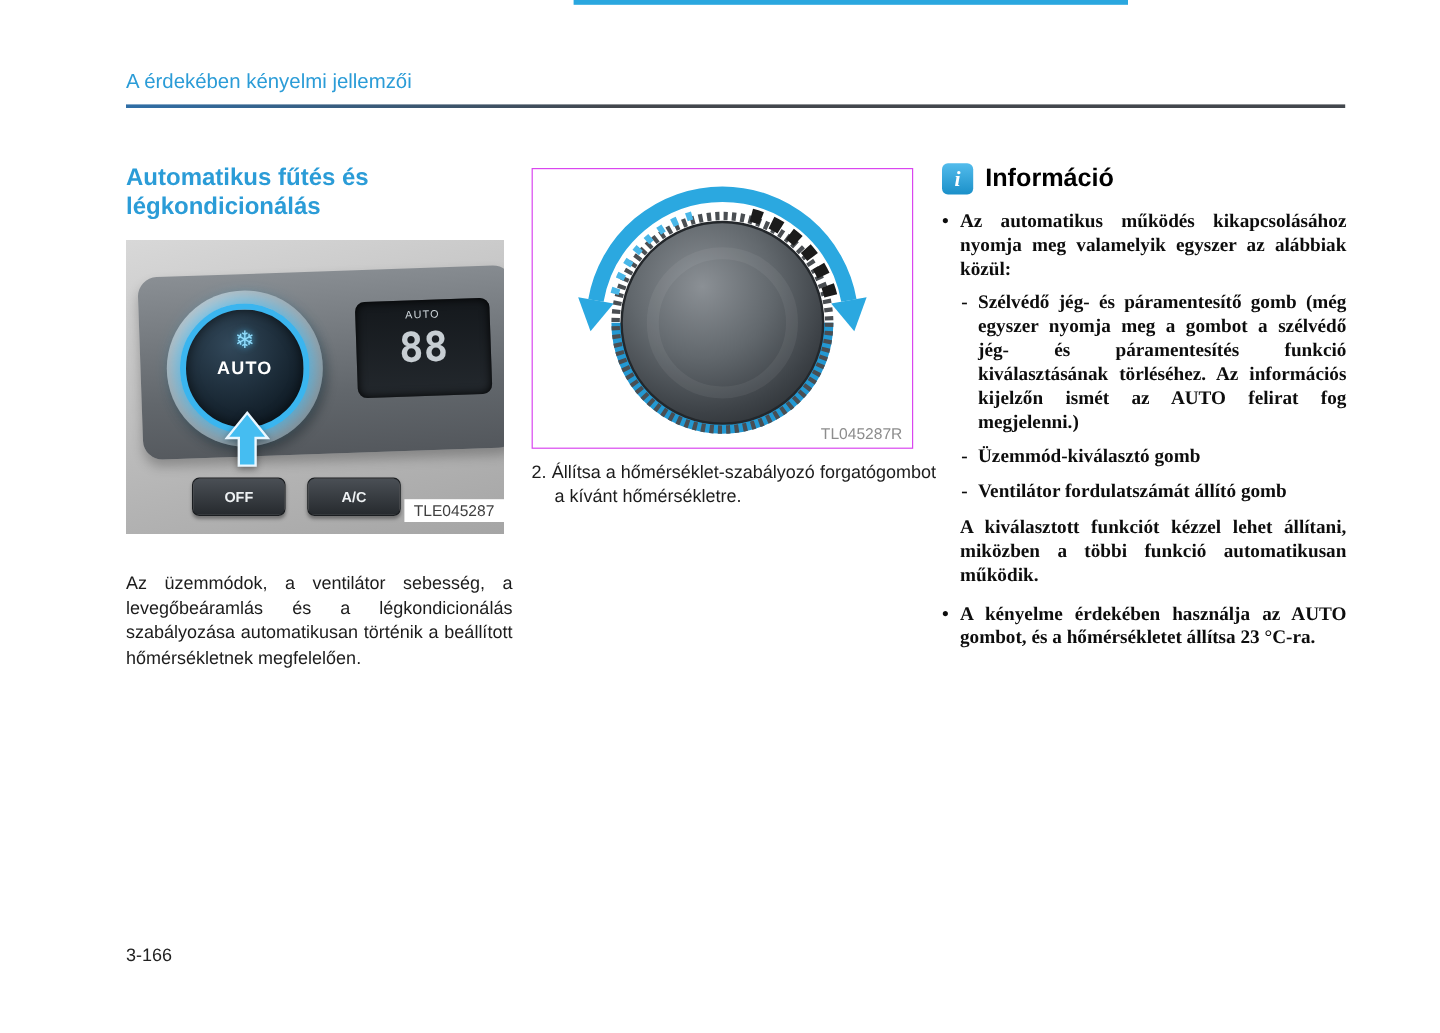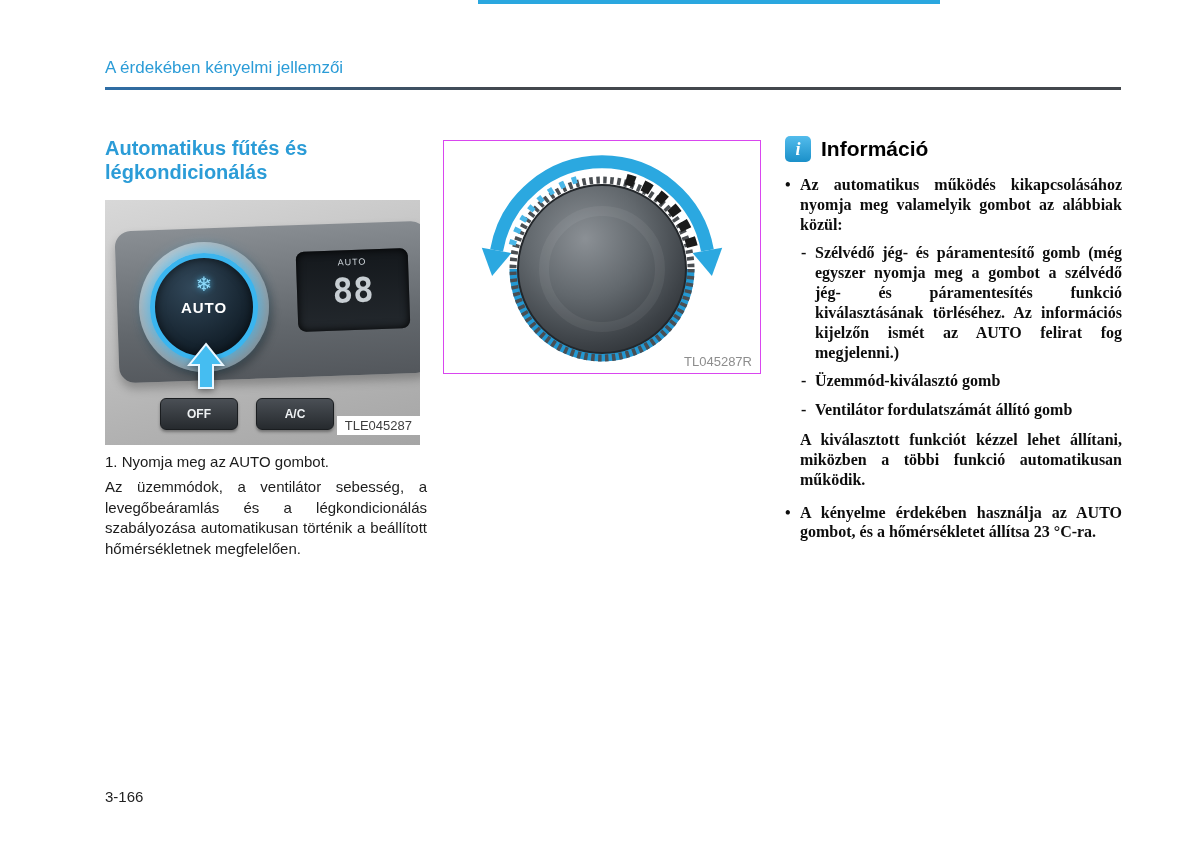--- a/index.html
+++ b/index.html
@@ -108,21 +108,20 @@
       <div class="d-auto">AUTO</div>
       <div class="d-digits">88</div>
     </div>
     <div class="f1-btnrow">
       <div class="f1-btn">OFF</div>
       <div class="f1-btn">A/C</div>
     </div>
     <div class="f1-code">TLE045287</div>
   </figure>
 
-  <div class="step" id="step1">1. Nyomja meg az AUTO gombot.</div>
   <div id="body1">Az üzemmódok, a ventilátor sebesség, a levegőbeáramlás és a légkondicionálás szabályozása automatikusan történik a beállított hőmérsékletnek megfelelően.</div>
 
   <figure class="fig2">
     <svg width="316" height="230" viewBox="0 0 316 230">
       <defs>
         <radialGradient id="knobG" cx="40%" cy="32%" r="78%">
           <stop offset="0%" stop-color="#8b9095"></stop>
           <stop offset="45%" stop-color="#62686d"></stop>
           <stop offset="80%" stop-color="#3d4247"></stop>
           <stop offset="100%" stop-color="#2b2f33"></stop>
@@ -141,28 +140,29 @@
 
       <path d="M 182.1,38.2 A 93,93 0 0 1 249,108.7" fill="none" stroke="#1b1b1b" stroke-width="11" stroke-dasharray="9,9"></path>
 
       <path d="M 52.6,109.4 A 107,107 0 0 1 263.4,109.4" fill="none" stroke="#2ba8e0" stroke-width="13"></path>
       <polygon points="48.1,135.0 67.4,112.0 37.8,106.8" fill="#2ba8e0"></polygon>
       <polygon points="267.9,135.0 278.2,106.8 248.6,112.0" fill="#2ba8e0"></polygon>
     </svg>
     <div class="f2-code">TL045287R</div>
   </figure>
 
+  <div class="step" id="step2">2. Állítsa a hőmérséklet-szabályozó forgatógombot a kívánt hőmérsékletre.</div>
 
   <div id="info">
     <div class="info-header">
       <div class="info-icon">i</div>
       <div class="info-title">Információ</div>
     </div>
     <div class="info-body">
-      <div class="bullet">Az automatikus működés kikapcsolásához nyomja meg valamelyik gombot az alábbiak közül:</div>
+      <div class="bullet">Az automatikus működés kikapcsolásához nyomja meg valamelyik egyszer az alábbiak közül:</div>
       <div class="dash">Szélvédő jég- és páramentesítő gomb (még egyszer nyomja meg a gombot a szélvédő jég- és páramentesítés funkció kiválasztásának törléséhez. Az információs kijelzőn ismét az AUTO felirat fog megjelenni.)</div>
       <div class="dash">Üzemmód-kiválasztó gomb</div>
       <div class="dash">Ventilátor fordulatszámát állító gomb</div>
       <div class="info-para">A kiválasztott funkciót kézzel lehet állítani, miközben a többi funkció automatikusan működik.</div>
       <div class="bullet">A kényelme érdekében használja az AUTO gombot, és a hőmérsékletet állítsa 23 °C-ra.</div>
     </div>
   </div>
 
   <div id="pagenum">3-166</div>
 

